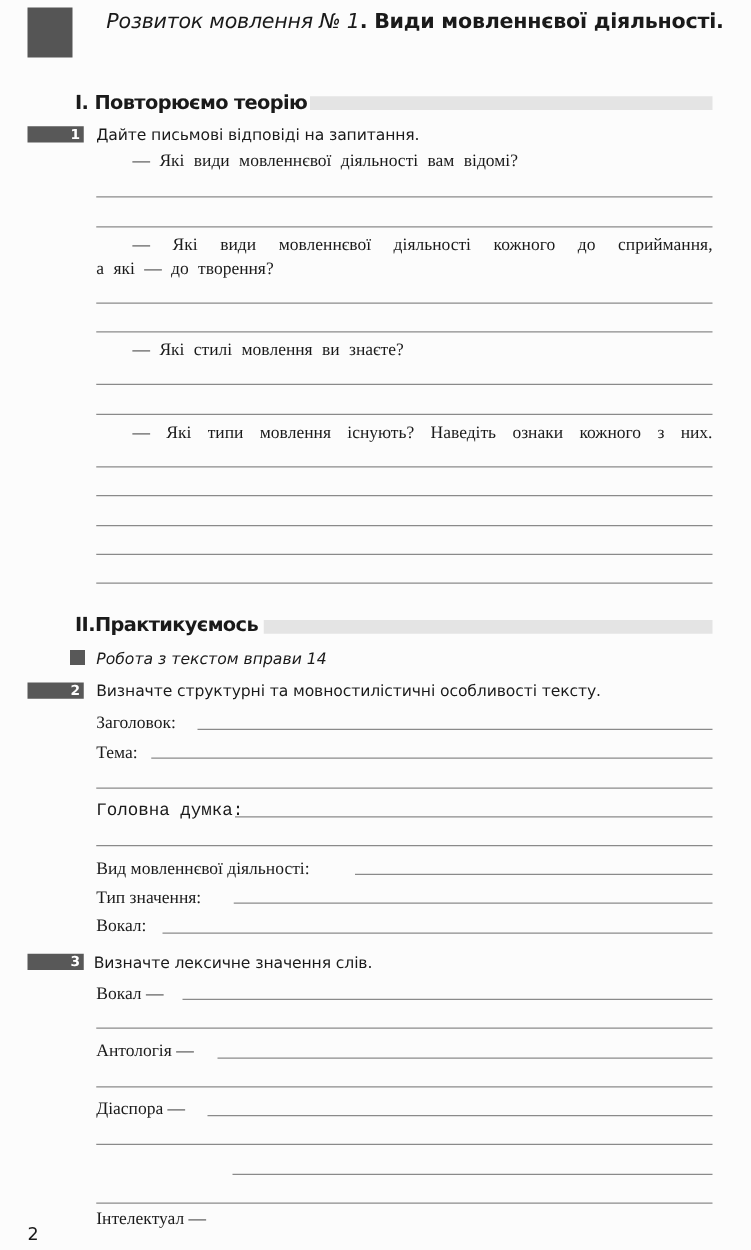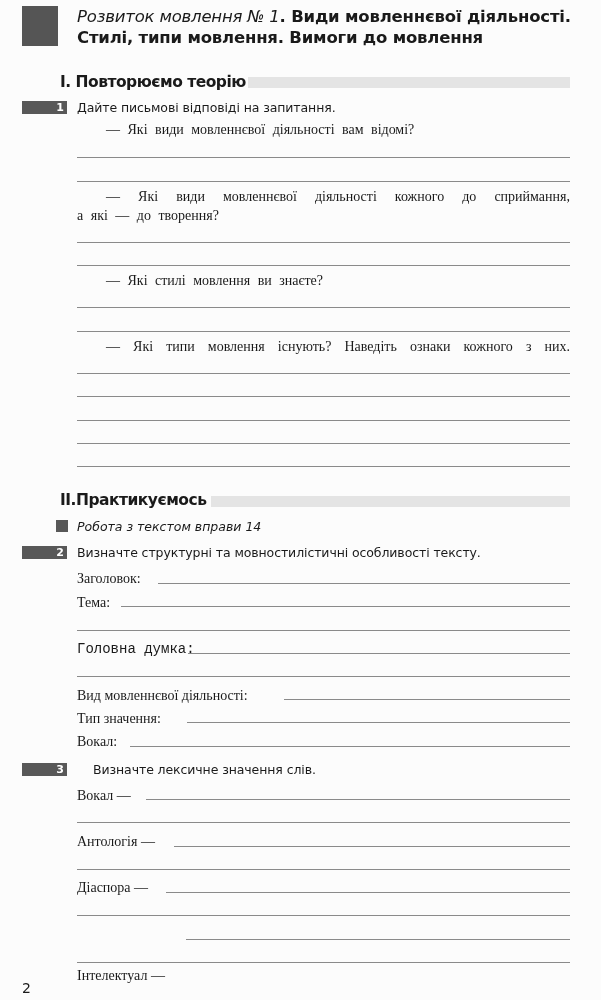--- a/index.html
+++ b/index.html
@@ -1,18 +1,18 @@
 <!DOCTYPE html>
 <html><head>
 <meta charset="utf-8">
 <style>
   html, body { margin:0; padding:0; }
   body { width:601px; height:1000px; background:#fcfcfc; position:relative; overflow:hidden; color:#1a1a1a; }
   .abs { position:absolute; }
-  .sans { font-family: "DejaVu Sans", "Liberation Sans", sans-serif; }
+  .sans { font-family: "DejaVu Sans", "Liberation Sans", sans-serif; text-align: center; }
   .serif { font-family: "Liberation Serif", "DejaVu Serif", serif; }
   .hdr-box { left:22px; top:6px; width:36px; height:40px; background:#555555; }
   .title { left:77px; top:6px; width:510px; font-size:16.5px; line-height:21px; font-weight:bold; letter-spacing:-0.2px; }
   .title .it { font-style:italic; font-weight:normal; }
   .sec-h { font-size:15.5px; font-weight:bold; letter-spacing:-0.5px; line-height:18px; }
   .sec-bar { height:11px; background:#e4e4e4; }
   .badge { left:22px; width:45px; height:13px; background:#585858; color:#fff; font-weight:bold; font-size:11px; line-height:13px; text-align:right; padding-right:3px; box-sizing:border-box; }
   .task { font-size:12.5px; line-height:15px; letter-spacing:-0.1px; }
   .q { font-size:14px; line-height:19px; word-spacing:4px; }
   .line { height:0; border-top:1.3px solid #8a8a8a; }
@@ -20,21 +20,20 @@
   .small-sq { left:56px; width:12px; height:12px; background:#585858; }
   .sub { font-size:12.5px; font-style:italic; line-height:15px; }
   .pg { left:22px; top:980px; font-size:14px; }
 </style>
 </head>
 <body>
 
 <div class="abs hdr-box"></div>
 <div class="abs title sans">
   <span class="it">Розвиток мовлення № 1</span><span>. Види мовленнєвої діяльності.</span><br>
-  <span>Стилі, типи мовлення. Вимоги до мовлення</span>
 </div>
 
 <div class="abs sec-h sans" style="left:60px;top:73px;">I. Повторюємо теорію</div>
 <div class="abs sec-bar" style="left:248px;top:77px;width:322px;"></div>
 
 <div class="abs badge sans" style="top:101px;">1</div>
 <div class="abs task sans" style="left:77px;top:100px;">Дайте письмові відповіді на запитання.</div>
 
 <div class="abs q serif" style="left:106px;top:120px;">— Які види мовленнєвої діяльності вам відомі?</div>
 <div class="abs line" style="left:77px;top:157px;width:493px;"></div>
@@ -79,21 +78,21 @@
 <div class="abs lbl serif" style="left:77px;top:688px;">Вид мовленнєвої діяльності:</div>
 <div class="abs line" style="left:284px;top:699px;width:286px;"></div>
 
 <div class="abs lbl serif" style="left:77px;top:711px;">Тип значення:</div>
 <div class="abs line" style="left:187px;top:722px;width:383px;"></div>
 
 <div class="abs lbl serif" style="left:77px;top:734px;">Вокал:</div>
 <div class="abs line" style="left:130px;top:746px;width:440px;"></div>
 
 <div class="abs badge sans" style="top:763px;">3</div>
-<div class="abs task sans" style="left:93px;top:762px;">Визначте лексичне значення слів.</div>
+<div class="abs task sans" style="left:75px;top:762px;">Визначте лексичне значення слів.</div>
 
 <div class="abs lbl serif" style="left:77px;top:788px;">Вокал —</div>
 <div class="abs line" style="left:146px;top:799px;width:424px;"></div>
 <div class="abs line" style="left:77px;top:822px;width:493px;"></div>
 
 <div class="abs lbl serif" style="left:77px;top:834px;">Антологія —</div>
 <div class="abs line" style="left:174px;top:846px;width:396px;"></div>
 <div class="abs line" style="left:77px;top:869px;width:493px;"></div>
 
 <div class="abs lbl serif" style="left:77px;top:880px;">Діаспора —</div>

